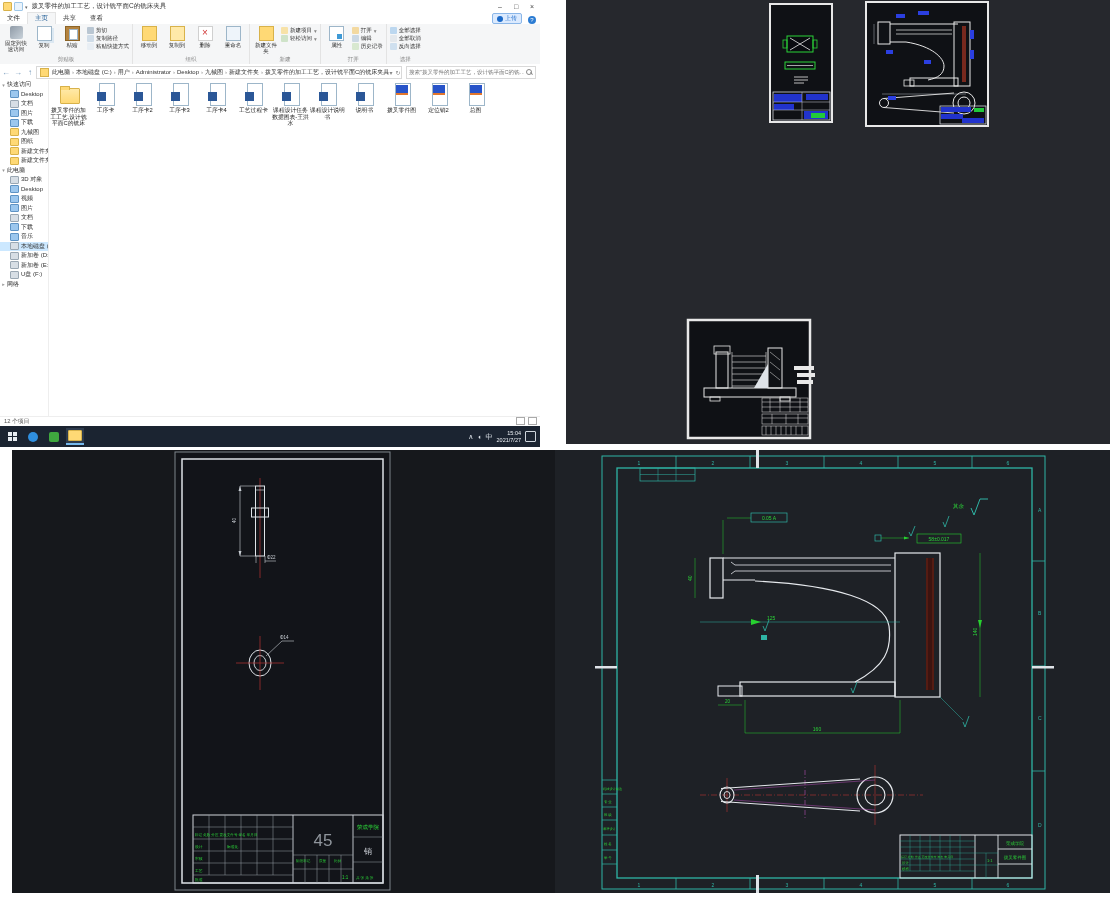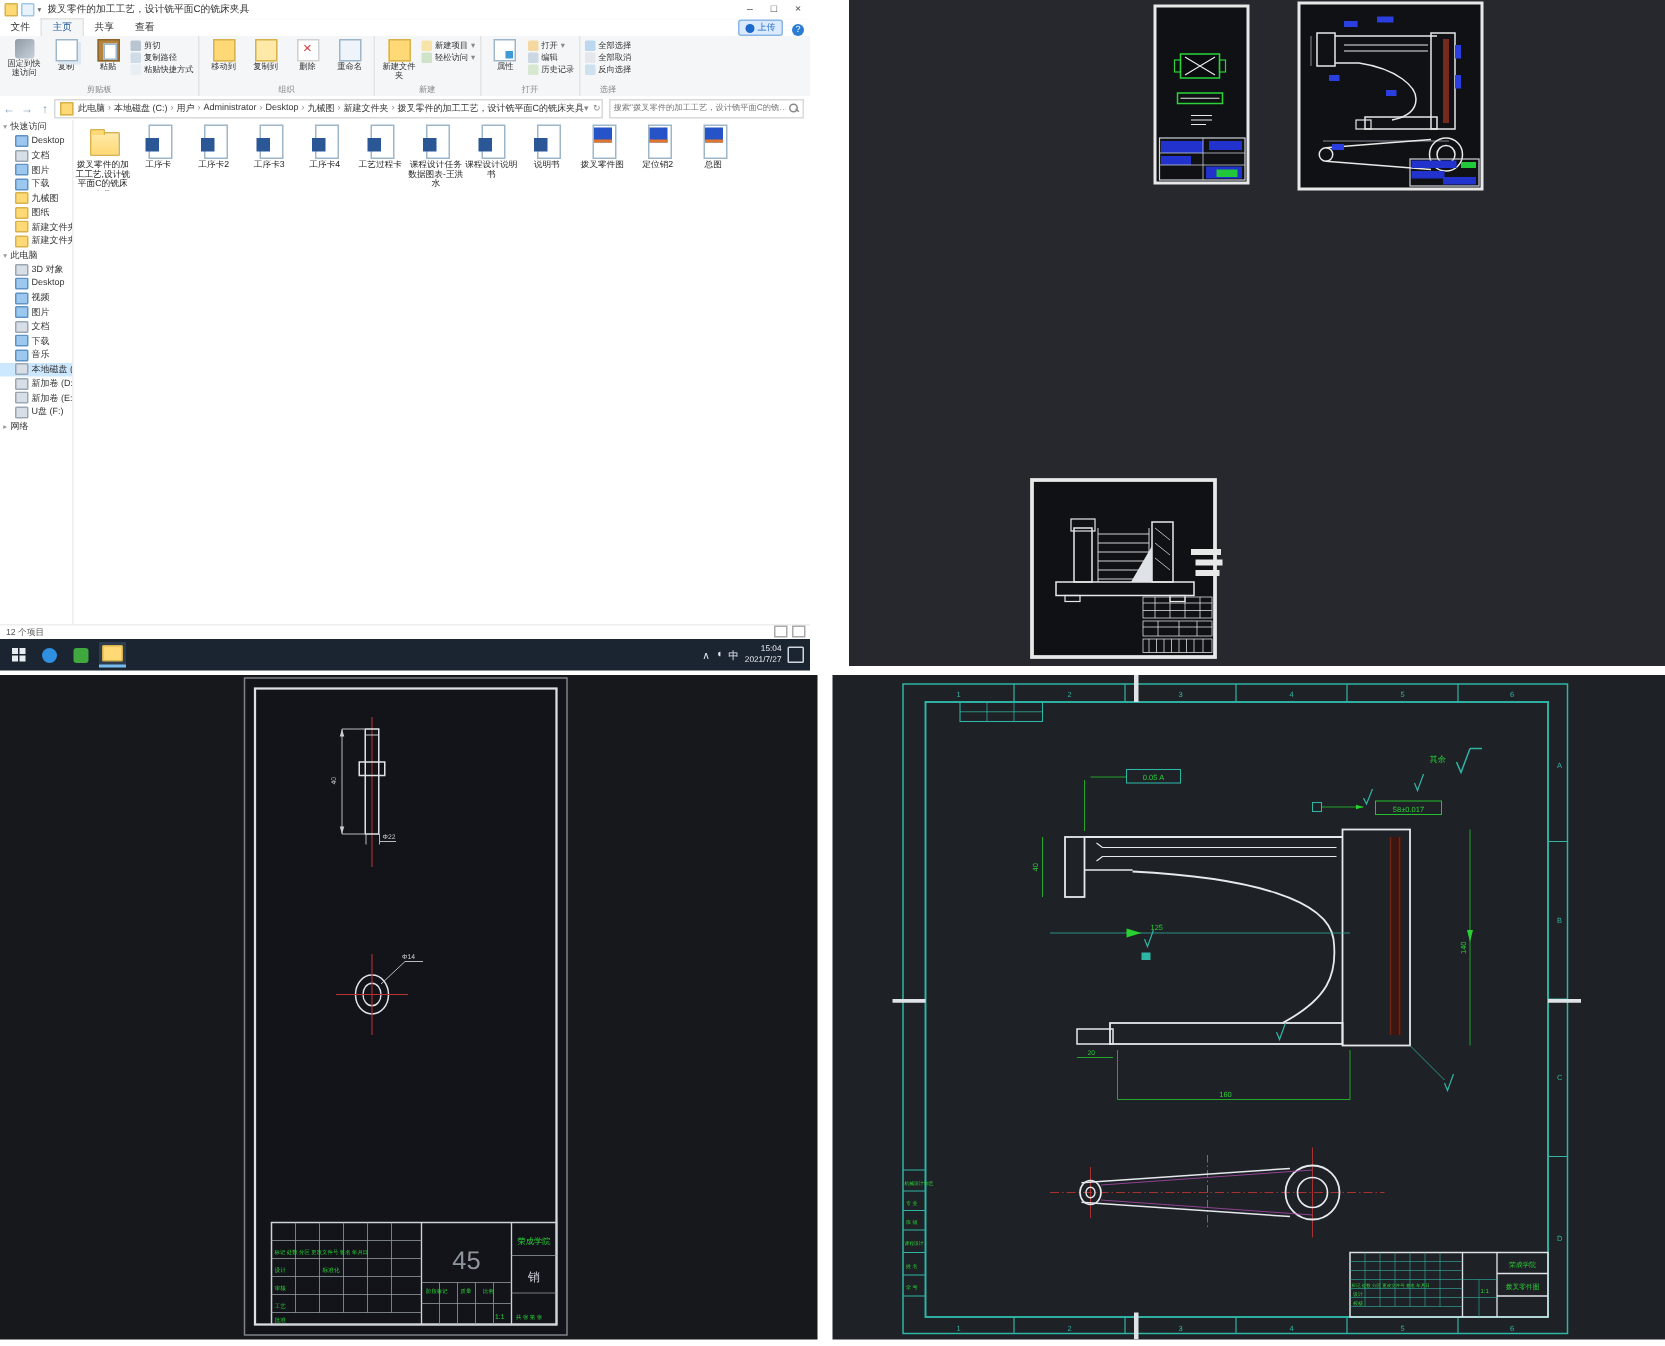--- a/index.html
+++ b/index.html
@@ -101,21 +101,21 @@
   .tbfolder{width:12px;height:9px;background:#ffd975;border:1px solid #d8b24a;border-radius:1px;}
   .tbic.open{background:#2e3b4d;border-bottom:2px solid #76b9ed;}
   .tbspacer{flex:1;}
   .tray{display:flex;align-items:center;gap:4px;margin-right:4px;color:#dfe5eb;font-size:6px;}
   .trayglyph{color:#dfe5eb;font-size:7px;}
   .timecol{text-align:right;font-size:5.5px;line-height:6.5px;color:#eef2f6;}
   .notif{width:9px;height:9px;border:1px solid #cfd6dd;border-radius:1px;}
 
   
   #tr{position:absolute;left:566px;top:0;width:544px;height:444px;background:#26282d;}
-  #bl{position:absolute;left:0;top:450px;width:545px;height:443px;background:#16181c;}
+  #bl{position:absolute;left:12px;top:450px;width:545px;height:443px;background:#16181c;}
   #br{position:absolute;left:555px;top:450px;width:555px;height:443px;background:#1e2126;}
   svg{display:block;}
   svg text{font-family:"Liberation Sans",sans-serif;}
   .gt{fill:#2bd338;}
   .ct{fill:#2fb5a5;}
   .wt{fill:#c9ced4;}
 </style>
 </head>
 <body>
 

